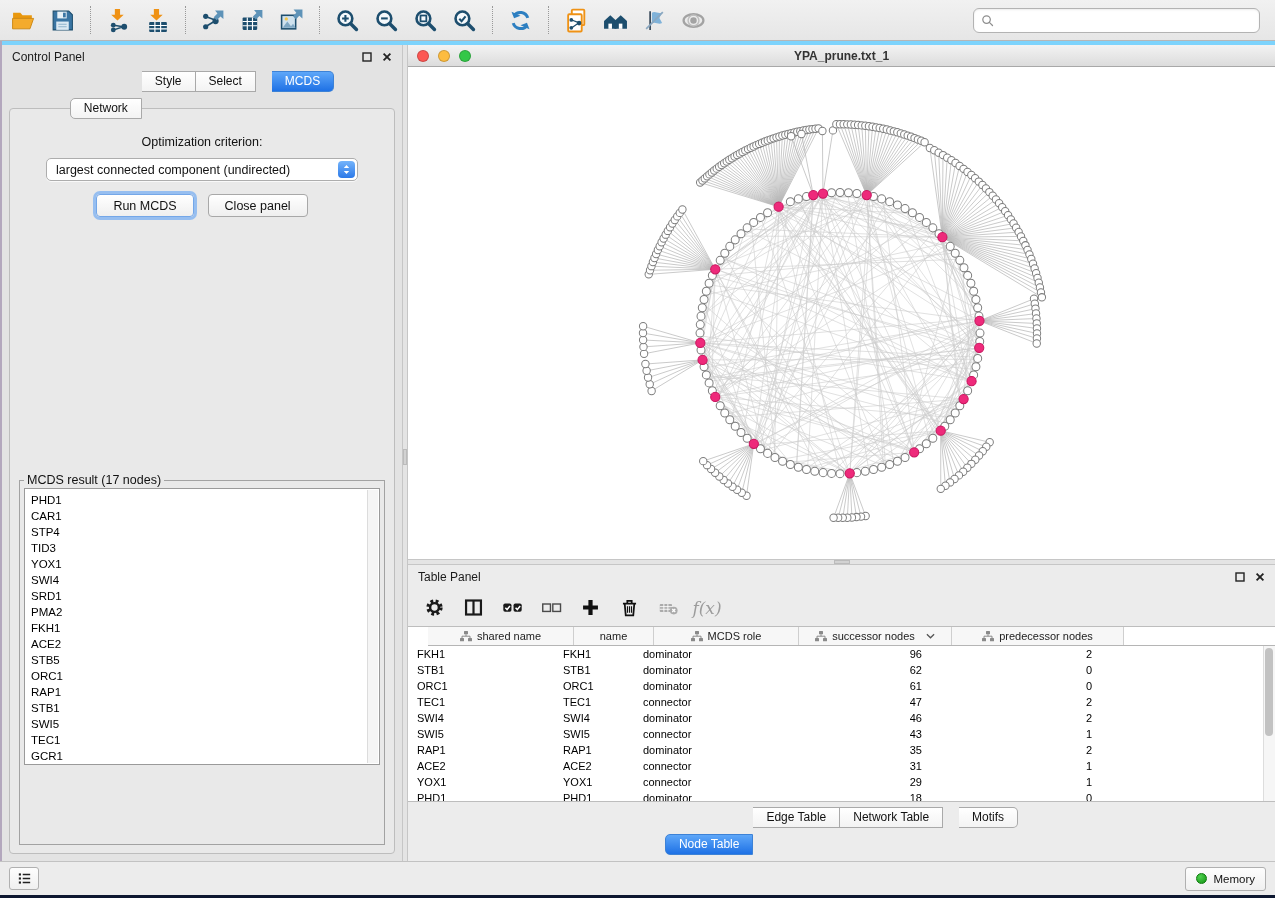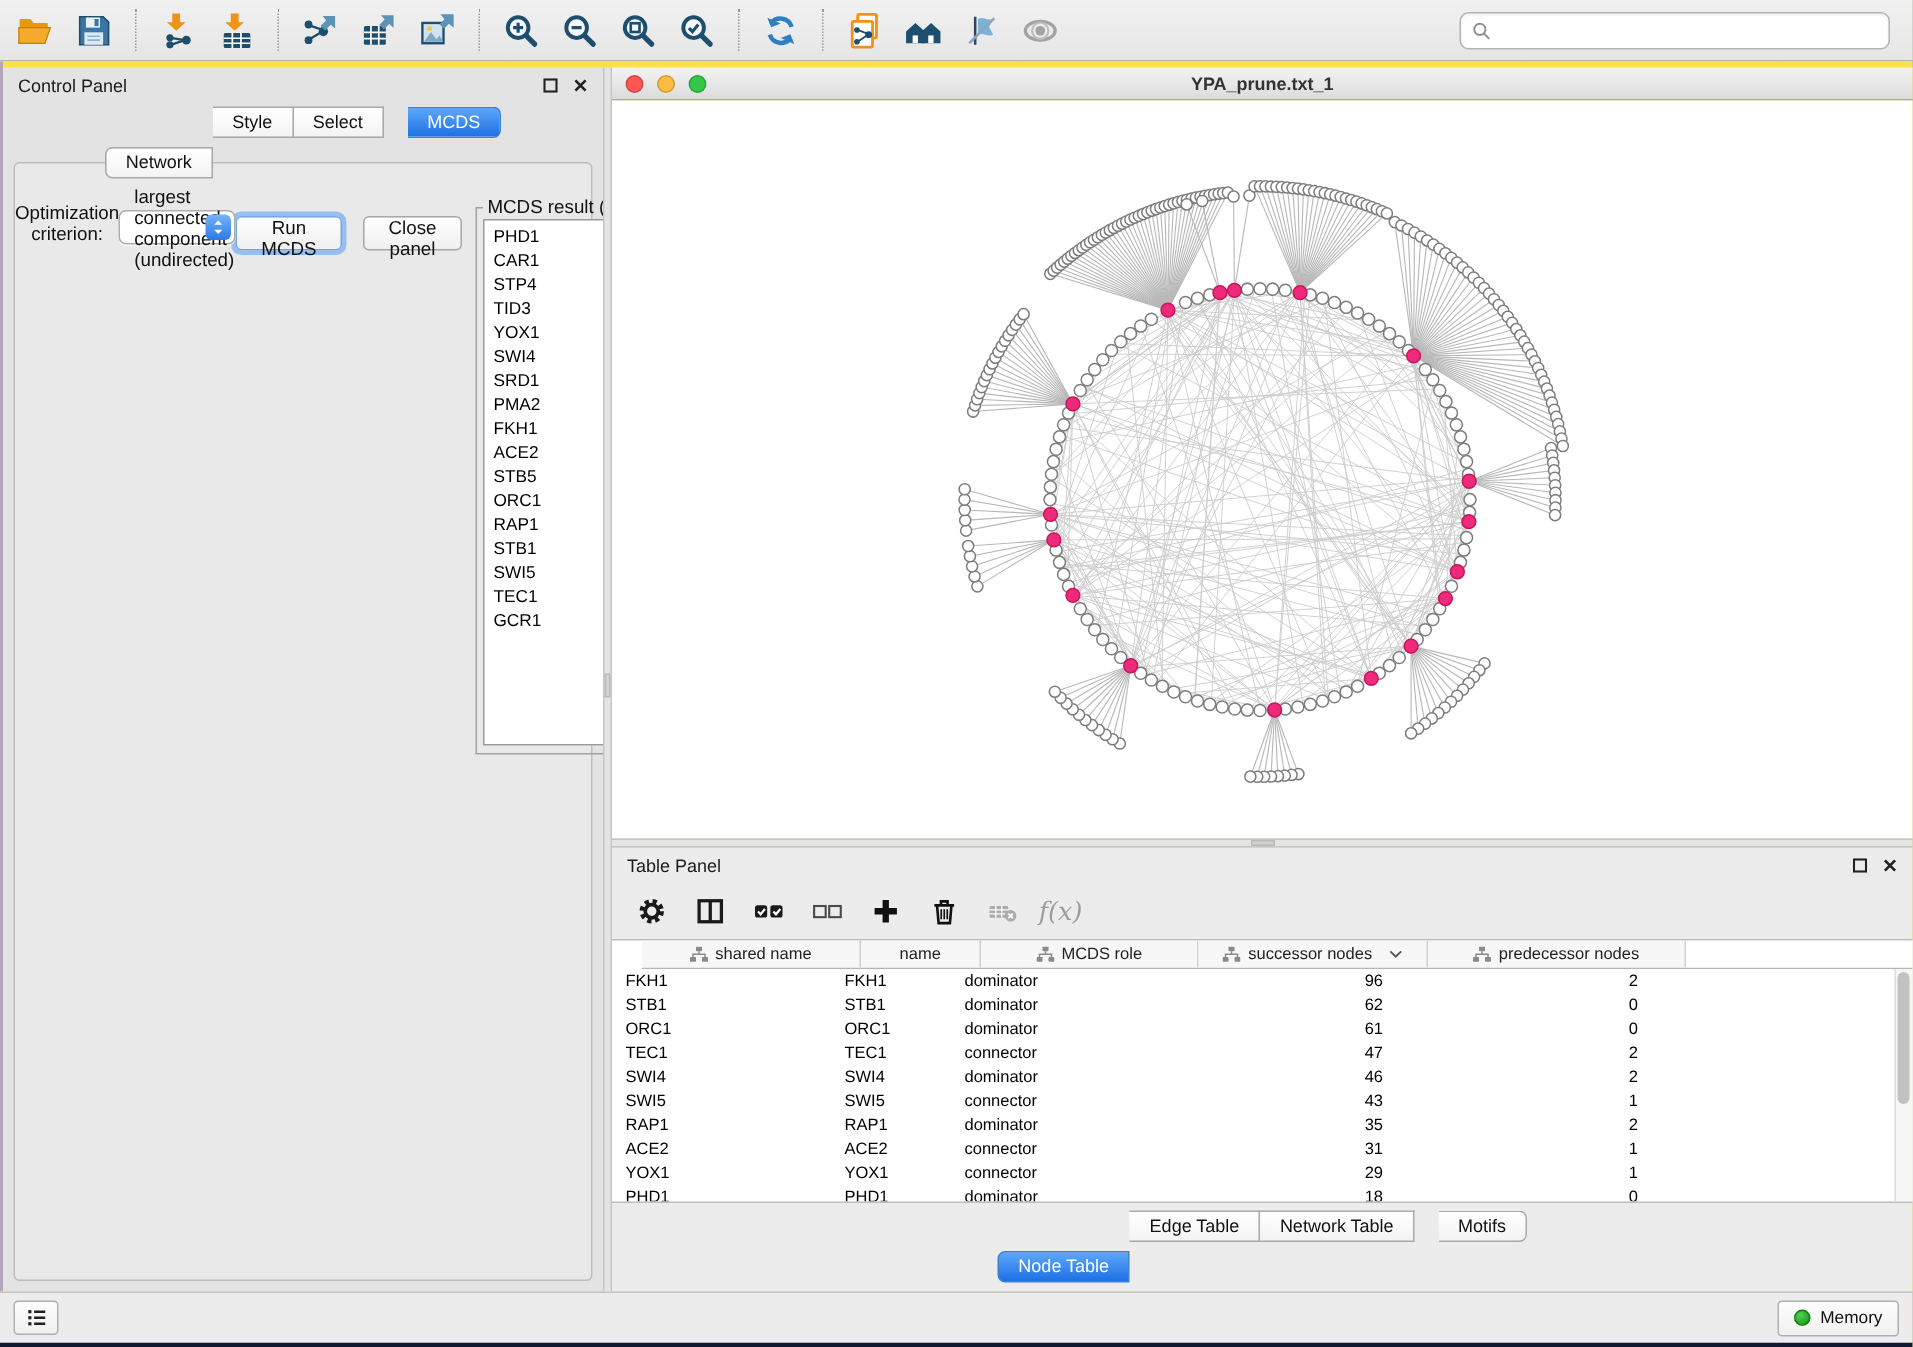--- a/index.html
+++ b/index.html
@@ -10,35 +10,35 @@
   
   .toolbar { height:41px; background:linear-gradient(#f1f1f1,#e6e6e6); border-bottom:1px solid #b6b6b6; display:flex; align-items:center; padding:0 4px; flex:0 0 auto; }
   .tb-btn { width:39px; height:34px; display:flex; align-items:center; justify-content:center; border-radius:4px; cursor:default; }
   .tb-btn svg { width:25px; height:25px; }
   .tb-sep { width:0; height:28px; border-left:1px dotted #999; margin:0 8px; }
   .search-box { margin-left:auto; margin-right:11px; width:287px; height:25px; background:#fff; border:1px solid #b3b3b3; border-radius:6px; display:flex; align-items:center; padding:0 6px; box-shadow:inset 0 1px 2px rgba(0,0,0,.08); }
   .search-box svg { width:15px; height:15px; flex:0 0 auto; }
   .search-box input { border:none; outline:none; background:transparent; flex:1; font-size:12px; margin-left:4px; font-family:inherit; }
 
   
-  .main { flex:1; display:flex; background:#fde047; padding-top:4px; border-left:2px solid #b3a7bd; min-height:0; }
+  .main { flex:1; display:flex; background:#7dd3fc; padding-top:4px; border-left:2px solid #b3a7bd; min-height:0; }
 
   
   .control-panel { width:400px; flex:0 0 auto; background:#e3e3e3; display:flex; flex-direction:column; min-height:0; }
   .cp-header { height:24px; display:flex; align-items:center; padding:0 10px; flex:0 0 auto; }
   .panel-title { font-size:12px; color:#1b1b1b; }
   .win-btns { margin-left:auto; display:flex; gap:9px; align-items:center; }
   .win-btn { width:11px; height:11px; display:flex; align-items:center; justify-content:center; }
   .win-btn svg { width:10px; height:10px; }
   .cp-tabs { display:flex; justify-content:center; position:relative; z-index:2; margin-top:2px; margin-bottom:-11px; flex:0 0 auto; }
   .cp-tab { font-size:12px; height:21px; line-height:19px; padding:0 13px; background:linear-gradient(#ffffff,#f3f3f3); border:1px solid #a9a9a9; border-left:none; color:#111; cursor:default; }
   .cp-tab:first-child { border-left:1px solid #a9a9a9; border-radius:5px 0 0 5px;margin-top:27px; }
   .cp-tab:last-child { border-radius:0 5px 5px 0;margin-left:16px; }
   .cp-tab.active { background:linear-gradient(#5ea7f9,#1e71e5); border-color:#3d82d6; color:#fff; }
-  .cp-content { margin:0 7px 7px; background:#e9e9e9; border:1px solid #bdbdbd; border-radius:4px; flex:1; display:flex; padding-top:22px; min-height:0; }
+  .cp-content { margin:0 7px 7px; background:#e9e9e9; border:1px solid #bdbdbd; border-radius:4px; flex:1; display:flex; flex-direction:column; padding-top:22px; min-height:0; }
   .crit-label { text-align:center; font-size:12.5px; color:#111; margin-top:4px; }
   .dropdown { height:23px; background:#fff; border:1px solid #adadad; border-radius:5px; width:312px; margin:9px auto 0; position:relative; display:flex; align-items:center; padding-left:9px; font-size:12.5px; color:#111; box-shadow:0 1px 0 rgba(255,255,255,.7); }
   .dd-stepper { position:absolute; right:2px; top:2px; width:17px; height:17px; border-radius:4px; background:linear-gradient(#74b4fb,#2c79e8); display:flex; flex-direction:column; align-items:center; justify-content:center; }
   .btn-row { display:flex; justify-content:center; gap:14px; margin-top:13px; }
   .mac-btn { background:linear-gradient(#ffffff,#efefef); border:1px solid #a8a8a8; border-radius:4px; font-family:inherit; font-size:12.5px; color:#111; height:23px; padding:0 16px; cursor:default; }
   .mac-btn.focused { box-shadow:0 0 0 3px rgba(106,168,245,.65); border-color:#74a7e8; }
   .spacer { flex:1; }
   .result-box { margin:0 9px 8px; border:1px solid #a2a2a2; height:372px; padding:1px 4px 5px; flex:0 0 auto; display:flex; flex-direction:column; }
   .result-box legend { font-size:12.5px; padding:0 3px; color:#111; }
   .result-list { background:#fff; border:1px solid #9a9a9a; flex:1; overflow:hidden; position:relative; font-size:11.5px; line-height:16px; padding:3px 14px 0 6px; color:#000; }

